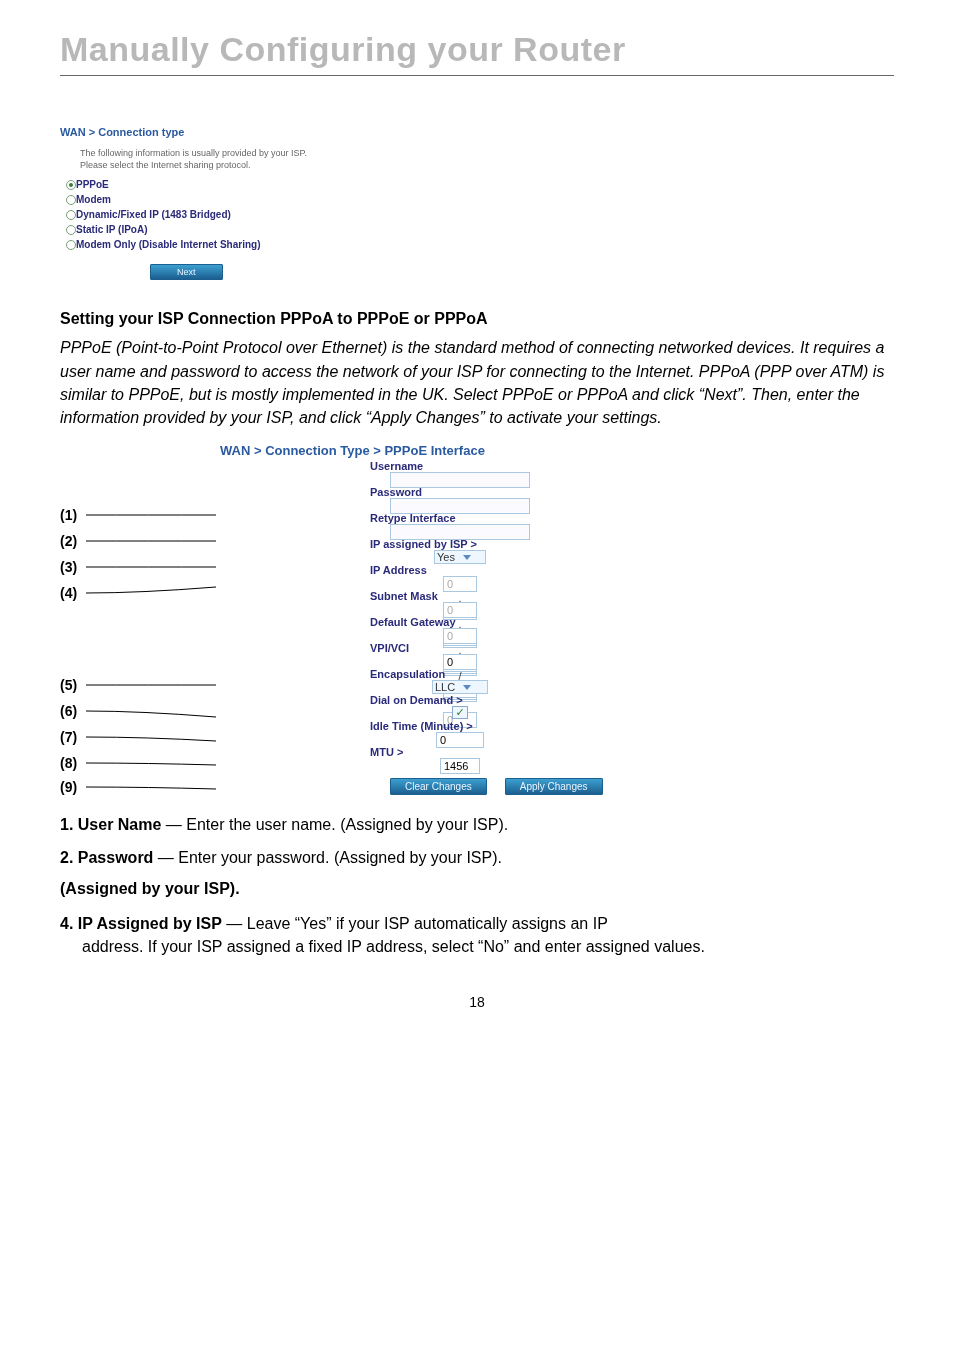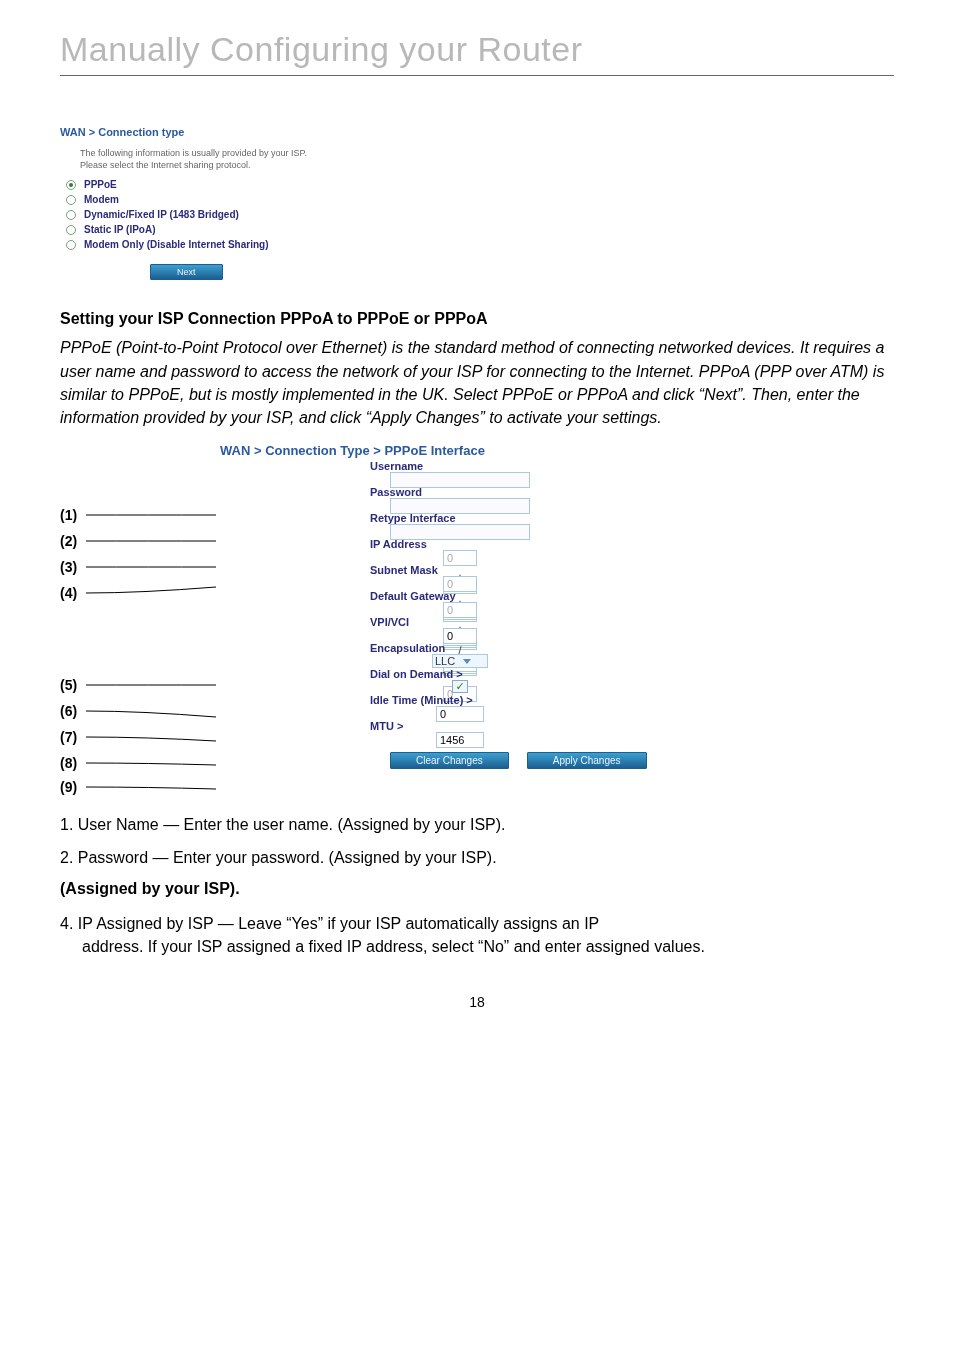--- a/index.html
+++ b/index.html
@@ -9,21 +9,21 @@
     background: #fff;
     color: #000;
     width: 954px;
   }
   .page {
     padding: 30px 60px 40px 60px;
   }
   .page-title {
     font-size: 34px;
     color: #b8b8b8;
-    font-weight: 400;
+    font-weight: 700;
     letter-spacing: 0.5px;
     margin: 0 0 6px 0;
   }
   .title-rule {
     border: none;
     border-top: 1px solid #666;
     margin: 0 0 50px 0;
   }
   
   .shot1 {
@@ -44,21 +44,21 @@
   .shot1-instr {
     color: #666;
     font-size: 9px;
     margin-left: 20px;
     line-height: 1.3;
     margin-bottom: 8px;
   }
   .shot1-row {
     display: flex;
     align-items: center;
-    gap: 8px;
+    gap: 0;
     margin-left: 6px;
     margin-bottom: 4px;
   }
   .radio {
     width: 10px;
     height: 10px;
     border: 1px solid #7aa07a;
     border-radius: 50%;
     display: inline-flex;
     align-items: center;
@@ -176,21 +176,21 @@
     display:inline-flex;align-items:center;justify-content:center;
     color:#2a7a2a;font-size:11px;line-height:1;
   }
   .shot2-btns {
     display:flex;gap:18px;margin-top:8px;margin-left:170px;
   }
   .btn2 {
     background: linear-gradient(#3ca0d0, #1b5f90);
     color: #e8f4ff;
     font-size: 10px;
-    padding: 2px 25px;
+    padding: 2px 14px;
     border: 1px solid #1b5f90;
     border-radius: 1px;
   }
   
   .callout {
     position: absolute;
     font-weight: bold;
     font-size: 14px;
     color: #000;
   }
@@ -199,21 +199,21 @@
     left:26px;
     top:0;
     pointer-events:none;
   }
   
   .item {
     font-size: 16px;
     line-height: 1.45;
     margin-bottom: 10px;
   }
-  .item b { font-weight: normal; }
+  .item b { font-weight: bold; }
   .item .body { font-weight: normal; }
   .item .indent {
     display: block;
     margin-left: 22px;
   }
   .standalone {
     font-size: 16px;
     font-weight: bold;
     margin: 10px 0 14px 0;
   }
@@ -297,20 +297,26 @@
       </div>
       <div class="shot2-row">
         <span class="shot2-lab">Password</span>
         <input class="txt wide" style="">
       </div>
       <div class="shot2-row">
         <span class="shot2-lab">Retype Interface</span>
         <input class="txt wide" style="">
       </div>
       <div class="shot2-row">
+        <span class="shot2-lab">IP assigned by ISP &gt;</span>
+        <span class="sel" style="width:46px">
+            <span>Yes</span>
+          </span>
+      </div>
+      <div class="shot2-row">
         <span class="shot2-lab">IP Address</span>
         <input class="txt ipbox" value="0" style="">
           <span class="ipdot">.</span>
         <input class="txt ipbox" value="0" style="">
           <span class="ipdot">.</span>
         <input class="txt ipbox" value="0" style="">
           <span class="ipdot">.</span>
         <input class="txt ipbox" value="0" style="">
       </div>
       <div class="shot2-row">
@@ -348,21 +354,21 @@
       <div class="shot2-row">
         <span class="shot2-lab">Dial on Demand &gt;</span>
         <span class="chk">✓</span>
       </div>
       <div class="shot2-row">
         <span class="shot2-lab">Idle Time (Minute) &gt;</span>
         <input class="txt" style="width: 48px; color: rgb(0, 0, 0);" value="0">
       </div>
       <div class="shot2-row">
         <span class="shot2-lab">MTU &gt;</span>
-        <input class="txt" style="width: 48px; color: rgb(0, 0, 0);" value="1456">
+        <input class="txt" style="width: 40px; color: rgb(0, 0, 0);" value="1456">
       </div>
       <div class="shot2-btns">
         <div class="btn2">Clear Changes</div>
         <div class="btn2">Apply Changes</div>
       </div>
     </div>
   </div>
 
   <div class="item">
     <b>1. User Name</b><span class="body"> —  Enter the user name. (Assigned by your ISP).</span>

